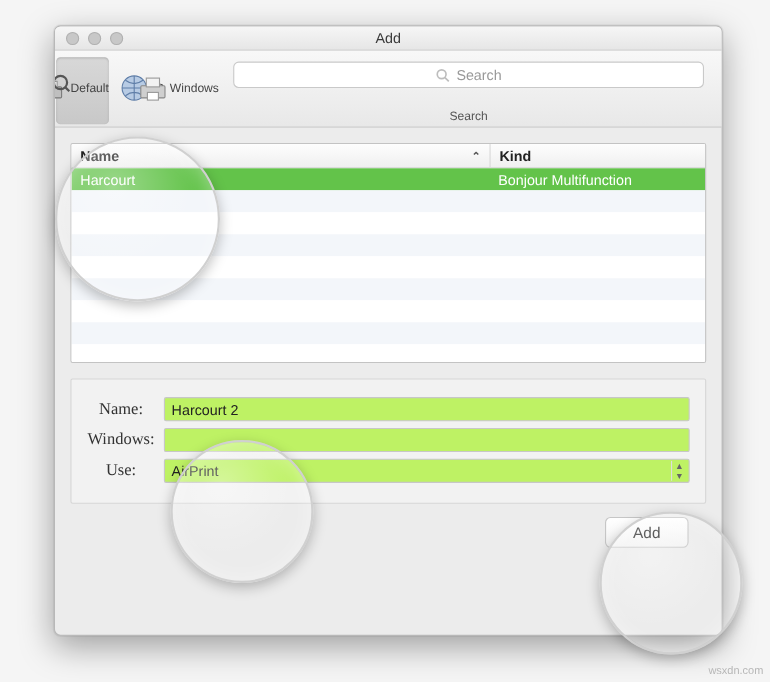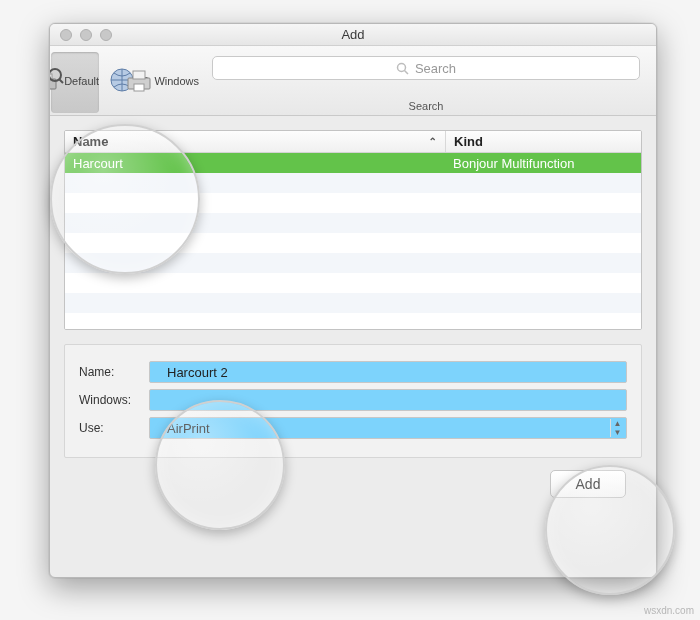--- a/index.html
+++ b/index.html
@@ -152,32 +152,33 @@
     border-radius: 2px;
     padding: 10px 14px 12px 14px;
   }
   .form-row {
     display: flex;
     align-items: center;
     margin: 6px 0;
   }
   .form-row label {
     width: 70px;
-    text-align: left;
+    text-align: center;
     padding-right: 8px;
-    font-size: 12px;
+    font-size: 15px;
     color: #333;
+    font-family: Liberation Serif, serif;
   }
   .form-row .field {
     flex: 1;
     height: 22px;
-    background: #7dd3fc;
+    background: #bef264;
     border: 1px solid #c7c7c7;
     border-radius: 2px;
-    padding: 2px 17px;
+    padding: 2px 6px;
     font-size: 13px;
     display: flex;
     align-items: center;
   }
   .form-row.select .field { position: relative;}
   .stepper {
     position:absolute; right:2px; top:1px; bottom:1px; width:14px;
     display:flex; flex-direction:column;
     border-left:1px solid #ddd;
   }

